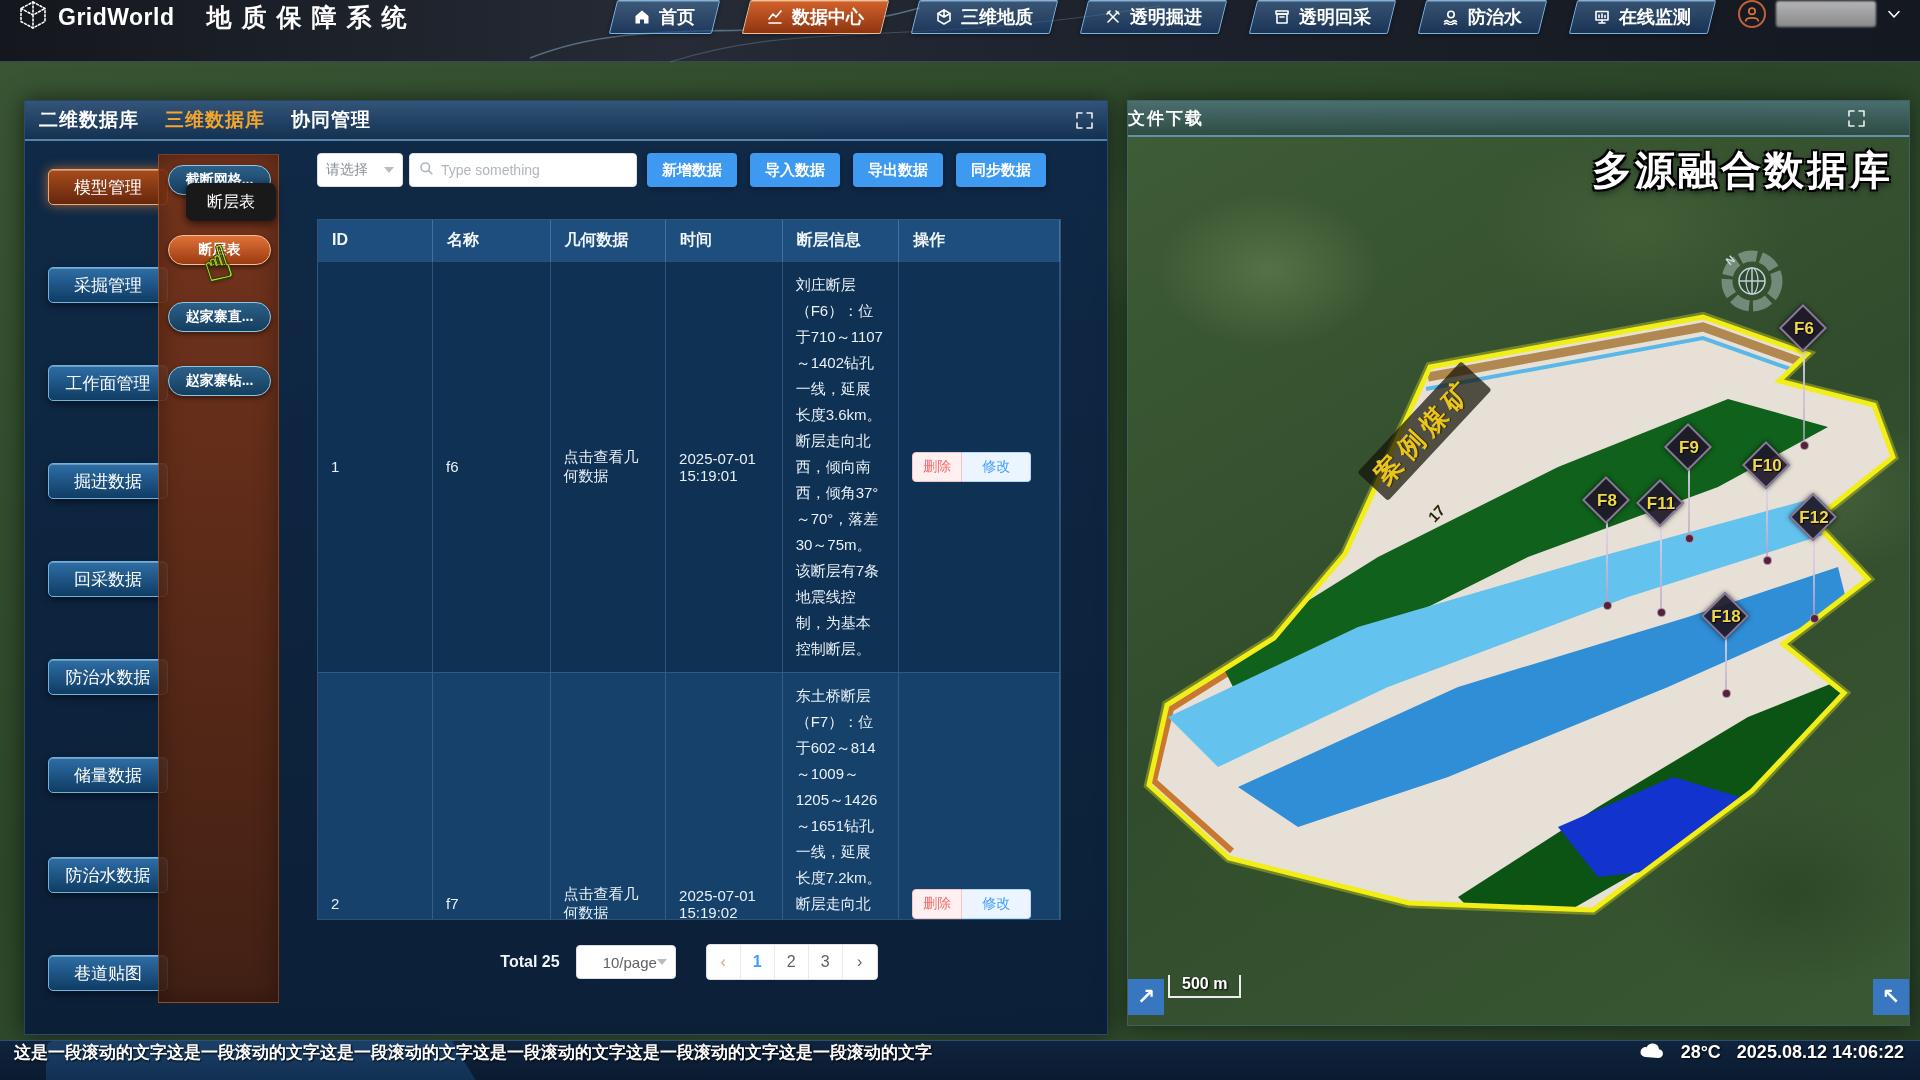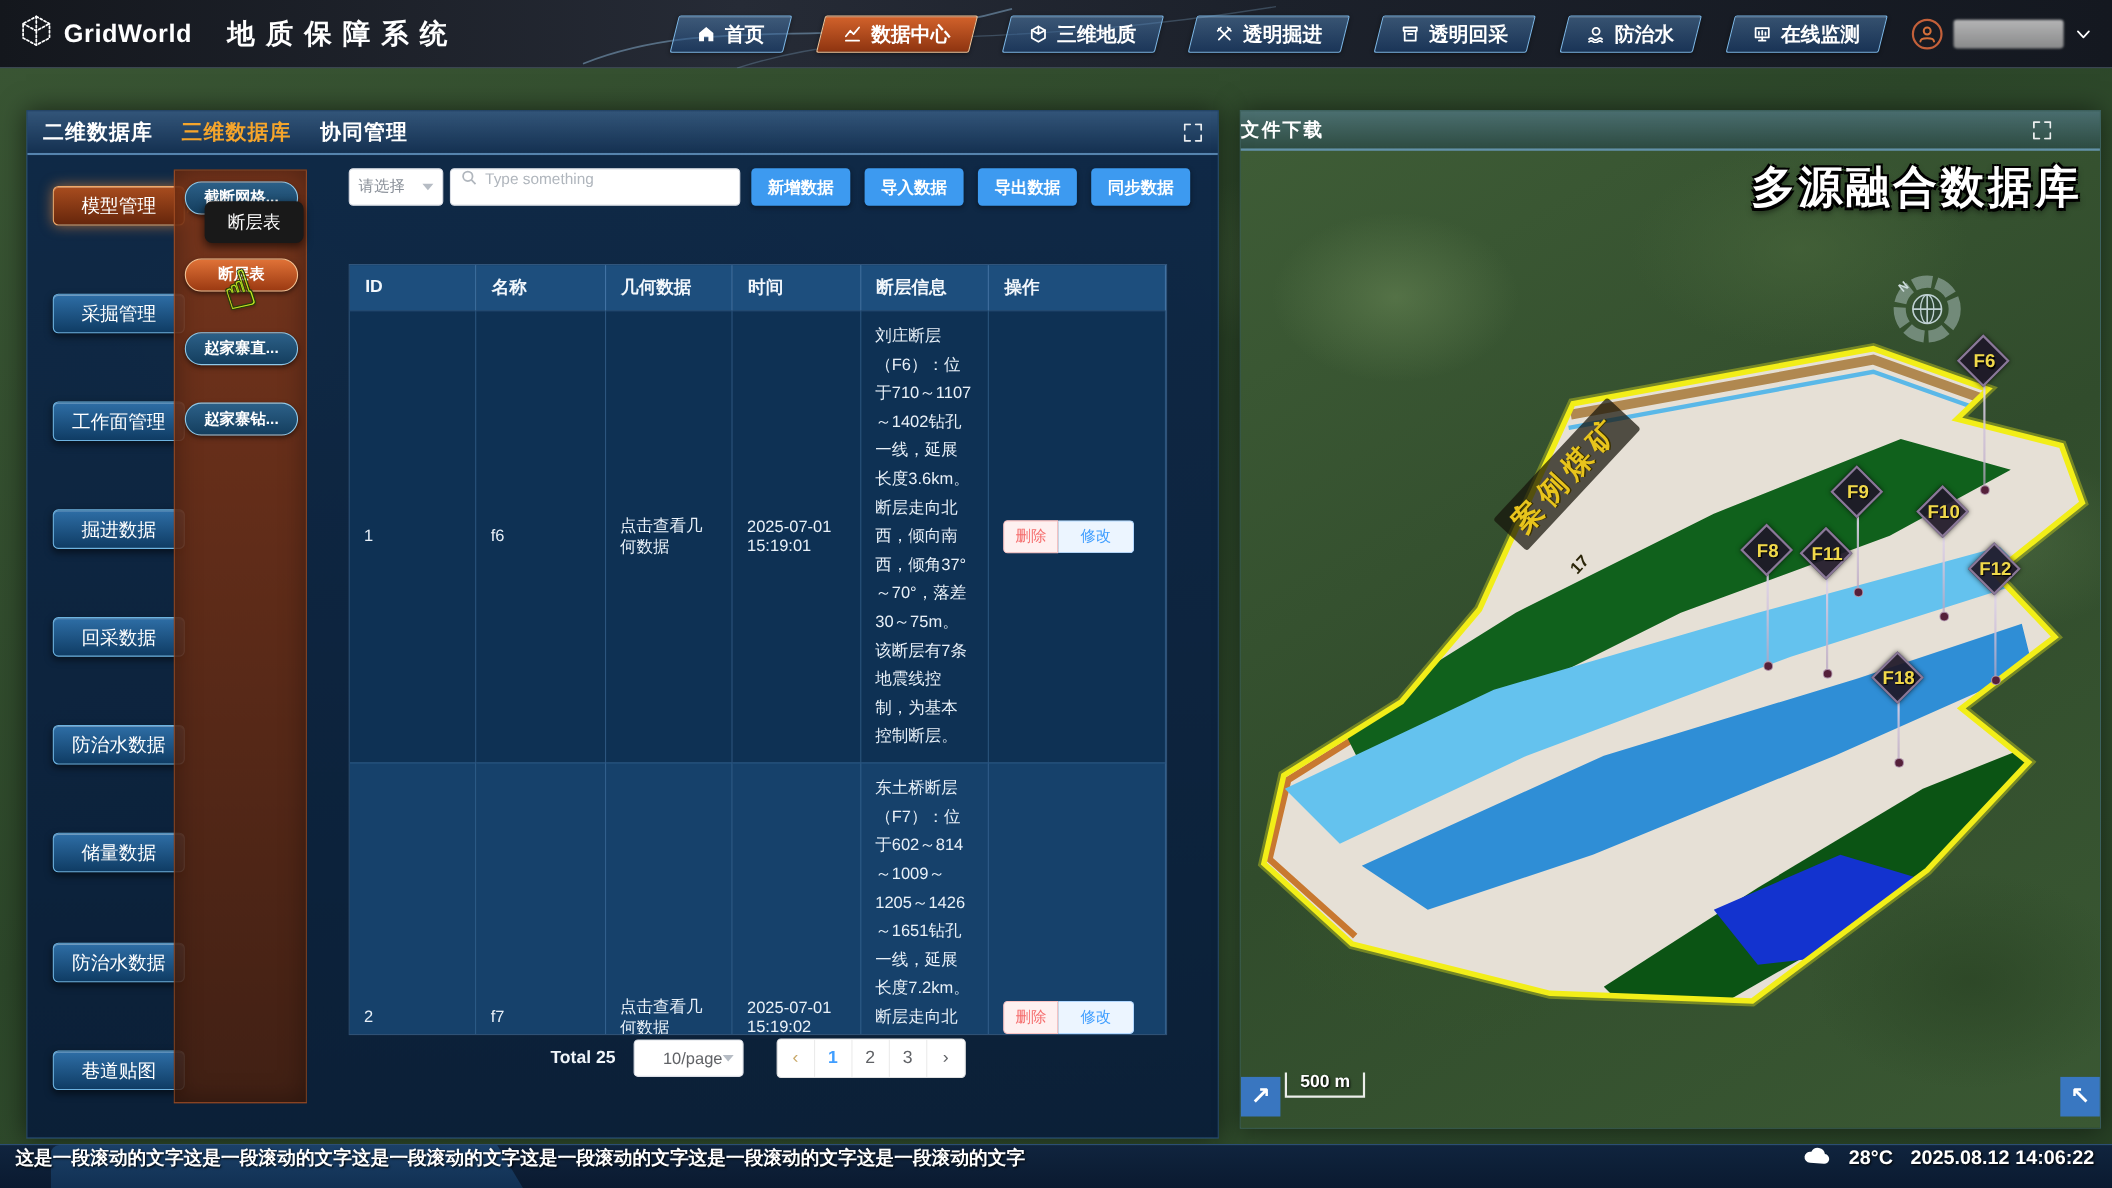--- a/index.html
+++ b/index.html
@@ -13,21 +13,21 @@
       radial-gradient(220px 140px at 12% 28%, rgba(92,122,74,.55), transparent 70%),
       radial-gradient(260px 160px at 38% 70%, rgba(44,72,40,.8), transparent 70%),
       radial-gradient(200px 120px at 62% 22%, rgba(78,108,66,.5), transparent 70%),
       radial-gradient(300px 170px at 84% 55%, rgba(60,92,52,.6), transparent 70%),
       radial-gradient(180px 110px at 50% 45%, rgba(108,138,92,.35), transparent 70%),
       radial-gradient(240px 150px at 90% 85%, rgba(36,60,34,.8), transparent 70%),
       linear-gradient(155deg,#3a5634 0%, #2c4629 45%, #324f2e 70%, #263e24 100%);
   }
 
   
-  .navbar{position:absolute;left:0;top:0;width:1920px;height:62px;display:flex;align-items:center;
+  .navbar{position:absolute;left:0;top:0;width:1920px;height:62px;display:flex;align-items:flex-start;
     background:linear-gradient(90deg,#14171d 0%,#262b36 35%,#1c212b 60%,#141820 100%);
     border-bottom:1px solid #3c4656; z-index:50; padding:0 18px;}
   .brand{display:flex;align-items:center;gap:10px;}
   .brand-name{font-size:23px;font-weight:bold;letter-spacing:.5px;}
   .sys-title{font-size:25px;font-weight:bold;letter-spacing:10px;margin-left:22px;}
   .nav-deco{position:absolute;left:520px;top:0;pointer-events:none;opacity:.6;}
   .nav-items{display:flex;align-items:center;gap:30px;margin-left:auto;margin-right:26px;}
   .nav-item{height:34px;display:flex;align-items:center;gap:9px;padding:0 20px;
     transform:skewX(-14deg);border:1px solid #79b4e4;border-radius:2px;cursor:pointer;
     background:linear-gradient(180deg,rgba(92,148,204,.45),rgba(26,64,112,.65));
@@ -76,29 +76,29 @@
   .hand-cursor{position:absolute;left:44px;top:82px;z-index:7;font-family:"DejaVu Sans",sans-serif;
     font-size:46px;color:#c6f222;transform:rotate(-18deg);
     text-shadow:1px 1px 0 #27430a,-1px -1px 0 #27430a,1px -1px 0 #27430a,-1px 1px 0 #27430a,0 2px 3px rgba(0,0,0,.6);}
 
   
   .main-area{position:absolute;left:292px;top:38px;width:748px;height:897px;}
   .toolbar{position:absolute;left:0;top:14px;height:34px;display:flex;align-items:center;}
   .fake-select{width:86px;height:34px;background:#fff;border:1px solid #dcdfe6;border-radius:4px;cursor:pointer;
     display:flex;align-items:center;justify-content:space-between;padding:0 8px;color:#8a9099;font-size:14px;}
   .caret-down{width:0;height:0;border-left:5px solid transparent;border-right:5px solid transparent;border-top:6px solid #b6bcc4;}
-  .search-box{width:264px;height:34px;background:#fff;border:1px solid #dcdfe6;border-radius:4px;margin-left:6px;
-    display:flex;align-items:flex-start;padding:0 9px;gap:7px;}
+  .search-box{width:228px;height:34px;background:#fff;border:1px solid #dcdfe6;border-radius:4px;margin-left:6px;
+    display:flex;align-items:center;padding:0 9px;gap:7px;}
   .search-box input{border:none;outline:none;flex:1;font-size:14px;color:#333;font-family:inherit;background:transparent;}
   .search-box input::placeholder{color:#b0b6bd;}
   .tb-btn{height:34px;padding:0 15px;margin-left:13px;background:#3d9af0;border:none;border-radius:4px;color:#fff;
     font-size:15px;font-weight:bold;cursor:pointer;box-shadow:0 2px 5px rgba(0,0,0,.35);white-space:nowrap;}
   .tb-btn:first-of-type{margin-left:10px;}
 
-  .tbl-wrap{position:absolute;left:0;top:101px;width:744px;height:701px;overflow:hidden;
+  .tbl-wrap{position:absolute;left:0;top:80px;width:744px;height:701px;overflow:hidden;
     border:1px solid rgba(90,140,190,.45);}
   table.data{width:100%;border-collapse:collapse;table-layout:fixed;}
   table.data th{height:41px;background:#1d4e7d;font-size:16px;font-weight:bold;text-align:left;
     padding:0 14px;border-right:1px solid rgba(120,170,220,.4);color:#f2f7fc;}
   table.data td{vertical-align:middle;font-size:15px;color:#e8f0f8;padding:10px 13px;
     border-right:1px solid rgba(90,140,190,.4);border-top:1px solid rgba(90,140,190,.35);}
   tr.row-a{background:#0e3154;height:336px;}
   tr.row-b{background:#16416b;height:400px;}
   .fault-text{line-height:26px;text-align:left;}
   .act-group{display:flex;}

